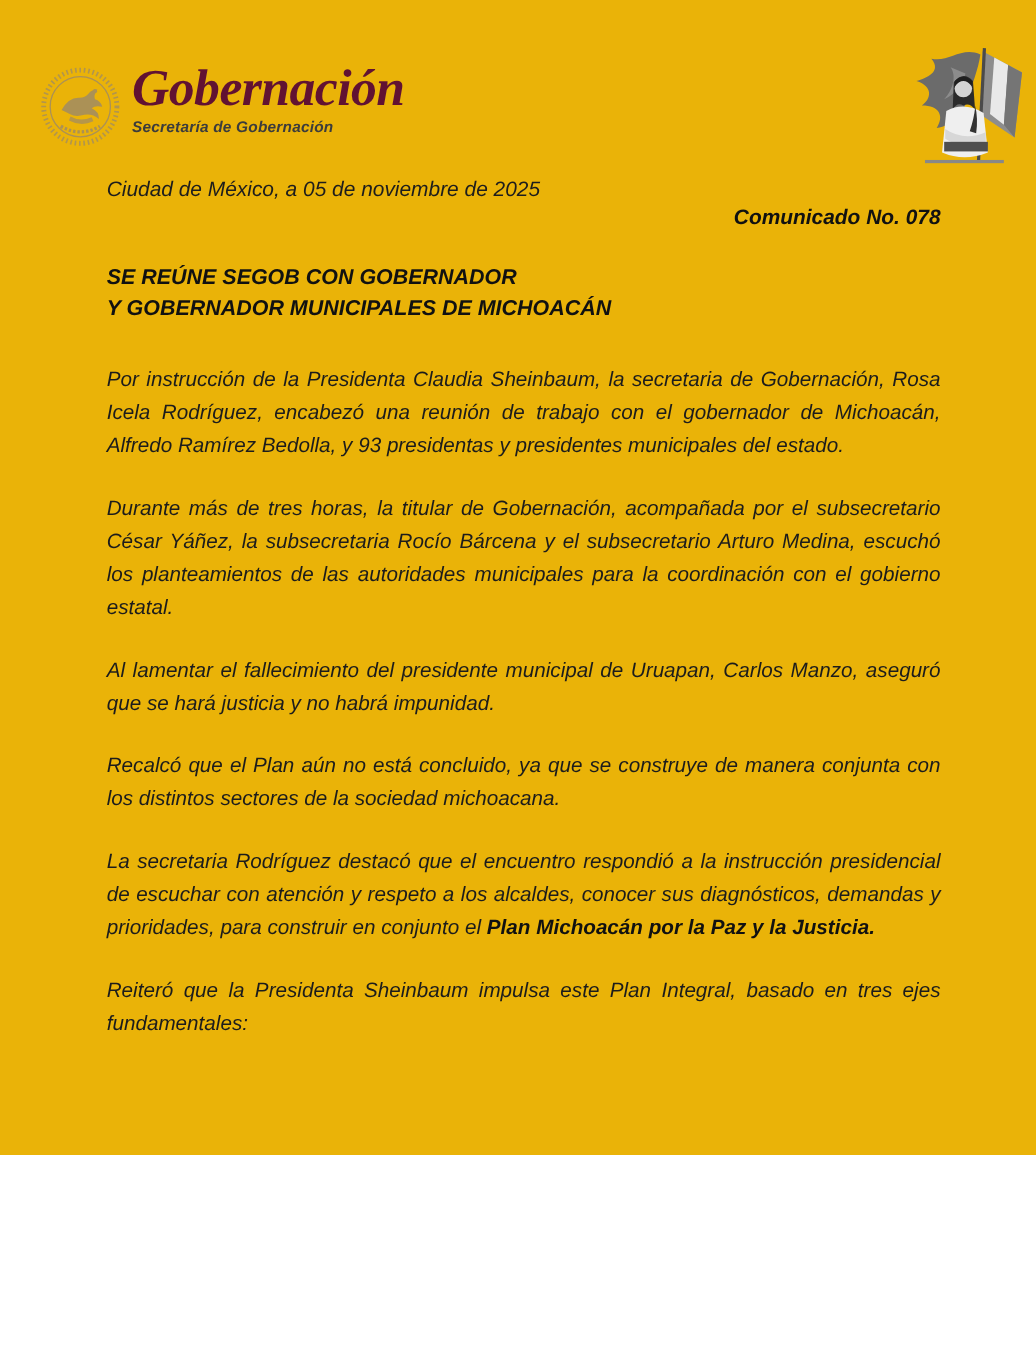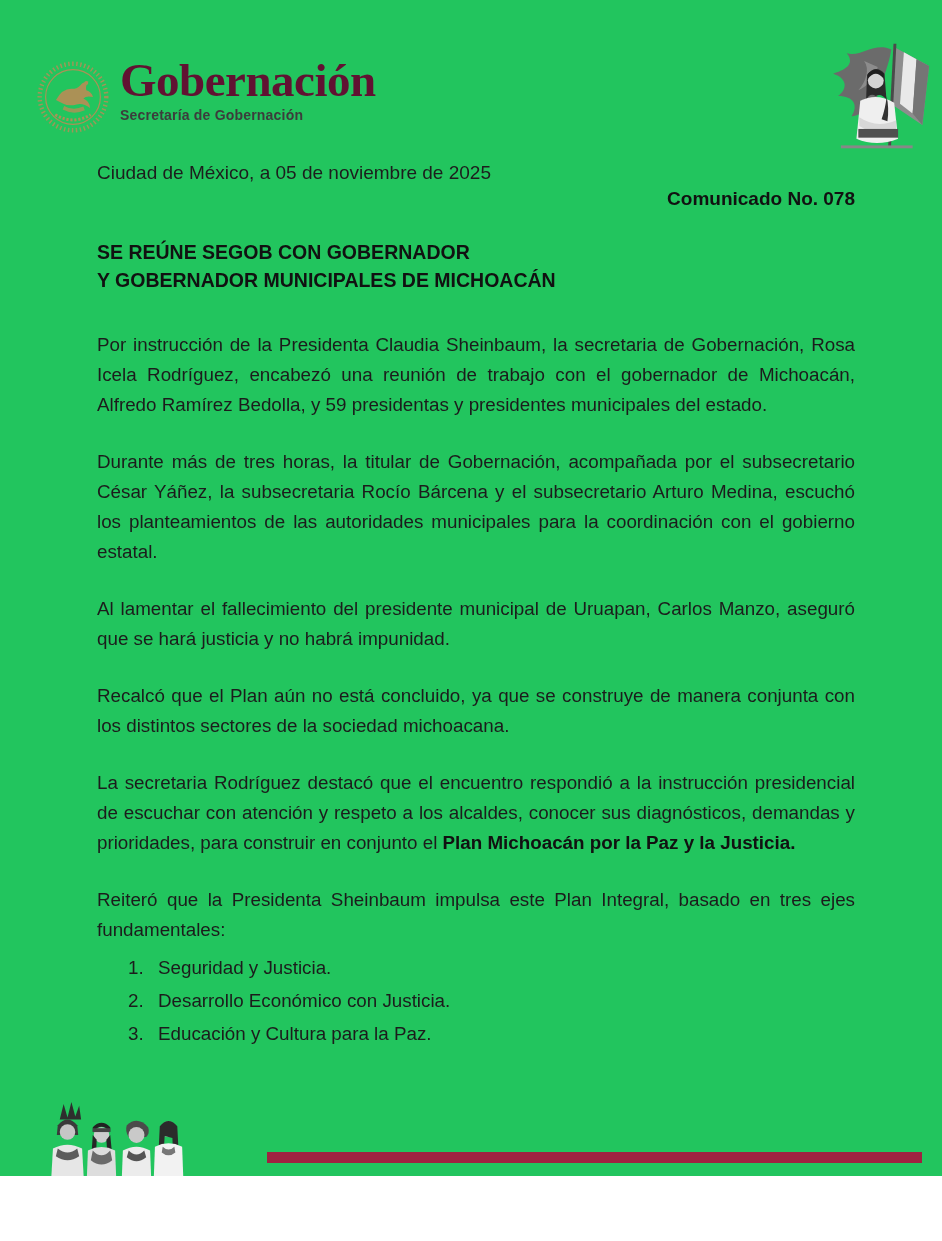--- a/index.html
+++ b/index.html
@@ -1,18 +1,18 @@
 <!DOCTYPE html>
 <html lang="es"><head>
 <meta charset="utf-8">
 <style>
   html,body { margin:0; padding:0; background:#ffffff; }
   .page {
-    position:relative; width:942px; height:1176px; background:#22c55e;
-    font-family:"Liberation Sans", sans-serif; color:#212121; overflow:hidden;
+    position:relative; width:942px; height:1050px; background:#eab308;
+    font-family:"Liberation Sans", sans-serif; color:#212121; overflow:hidden;font-style:italic;
   }
 
   
   .header-brand { position:absolute; left:36px; top:56px; display:flex; align-items:flex-start; }
   .seal-svg { width:74px; height:74px; margin-top:4px; flex:0 0 auto; }
   .brand-text { margin-left:10px; }
   .brand-name {
     font-family:"Liberation Serif", serif; font-weight:700; font-size:47px;
     color:#611232; line-height:1.05; letter-spacing:-0.5px;
   }
@@ -94,33 +94,28 @@
   <div class="content">
     <div class="dateline">Ciudad de México, a 05 de noviembre de 2025</div>
     <div class="comunicado">Comunicado No. 078</div>
 
     <div class="doc-title">
       <div>SE REÚNE SEGOB CON GOBERNADOR</div>
       <div>Y GOBERNADOR MUNICIPALES DE MICHOACÁN</div>
     </div>
 
     <div class="body-text">
-      <p>Por instrucción de la Presidenta Claudia Sheinbaum, la secretaria de Gobernación, Rosa Icela Rodríguez, encabezó una reunión de trabajo con el gobernador de Michoacán, Alfredo Ramírez Bedolla, y 59 presidentas y presidentes municipales del estado.</p>
+      <p>Por instrucción de la Presidenta Claudia Sheinbaum, la secretaria de Gobernación, Rosa Icela Rodríguez, encabezó una reunión de trabajo con el gobernador de Michoacán, Alfredo Ramírez Bedolla, y 93 presidentas y presidentes municipales del estado.</p>
       <p>Durante más de tres horas, la titular de Gobernación, acompañada por el subsecretario César Yáñez, la subsecretaria Rocío Bárcena y el subsecretario Arturo Medina, escuchó los planteamientos de las autoridades municipales para la coordinación con el gobierno estatal.</p>
       <p>Al lamentar el fallecimiento del presidente municipal de Uruapan, Carlos Manzo, aseguró que se hará justicia y no habrá impunidad.</p>
       <p>Recalcó que el Plan aún no está concluido, ya que se construye de manera conjunta con los distintos sectores de la sociedad michoacana.</p>
       <p><span>La secretaria Rodríguez destacó que el encuentro respondió a la instrucción presidencial de escuchar con atención y respeto a los alcaldes, conocer sus diagnósticos, demandas y prioridades, para construir en conjunto el </span><strong>Plan Michoacán por la Paz y la Justicia.</strong></p>
       <p>Reiteró que la Presidenta Sheinbaum impulsa este Plan Integral, basado en tres ejes fundamentales:</p>
     </div>
 
-    <ol class="eje-list">
-      <li>Seguridad y Justicia.</li>
-      <li>Desarrollo Económico con Justicia.</li>
-      <li>Educación y Cultura para la Paz.</li>
-    </ol>
   </div>
 
   <svg class="footer-women" viewBox="0 0 150 105" aria-hidden="true">
 
     <path d="M14 20 L18 4 L22 18 L26 2 L30 17 L34 6 L36 20 Z" fill="#2e2e2e"></path>
     <path d="M12 26 q10 -12 20 0 l1 10 h-22 Z" fill="#3a3a3a"></path>
     <circle cx="22" cy="33" r="8" fill="#c6c6c6"></circle>
     <path d="M7 50 Q22 42 37 50 L40 103 L4 103 Z" fill="#e6e6e6"></path>
     <path d="M12 50 q10 8 20 0 l2 8 q-12 8 -24 0 Z" fill="#5c5c5c"></path>
     <rect x="7" y="80" width="32" height="8" fill="#3d3d3d"></rect>

